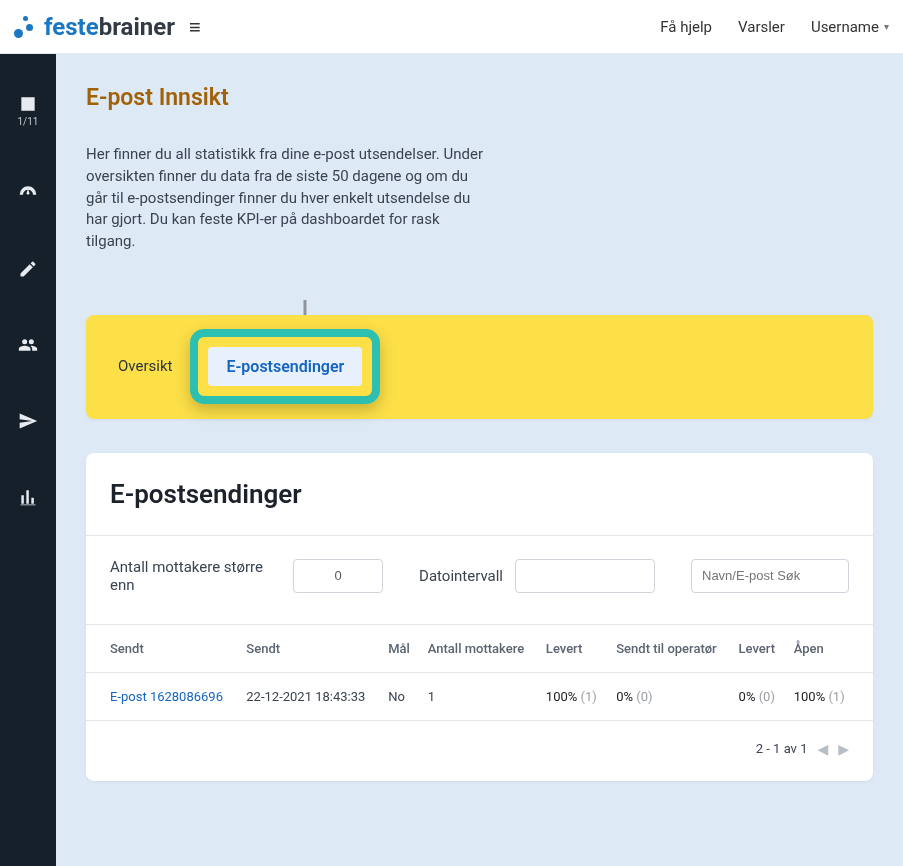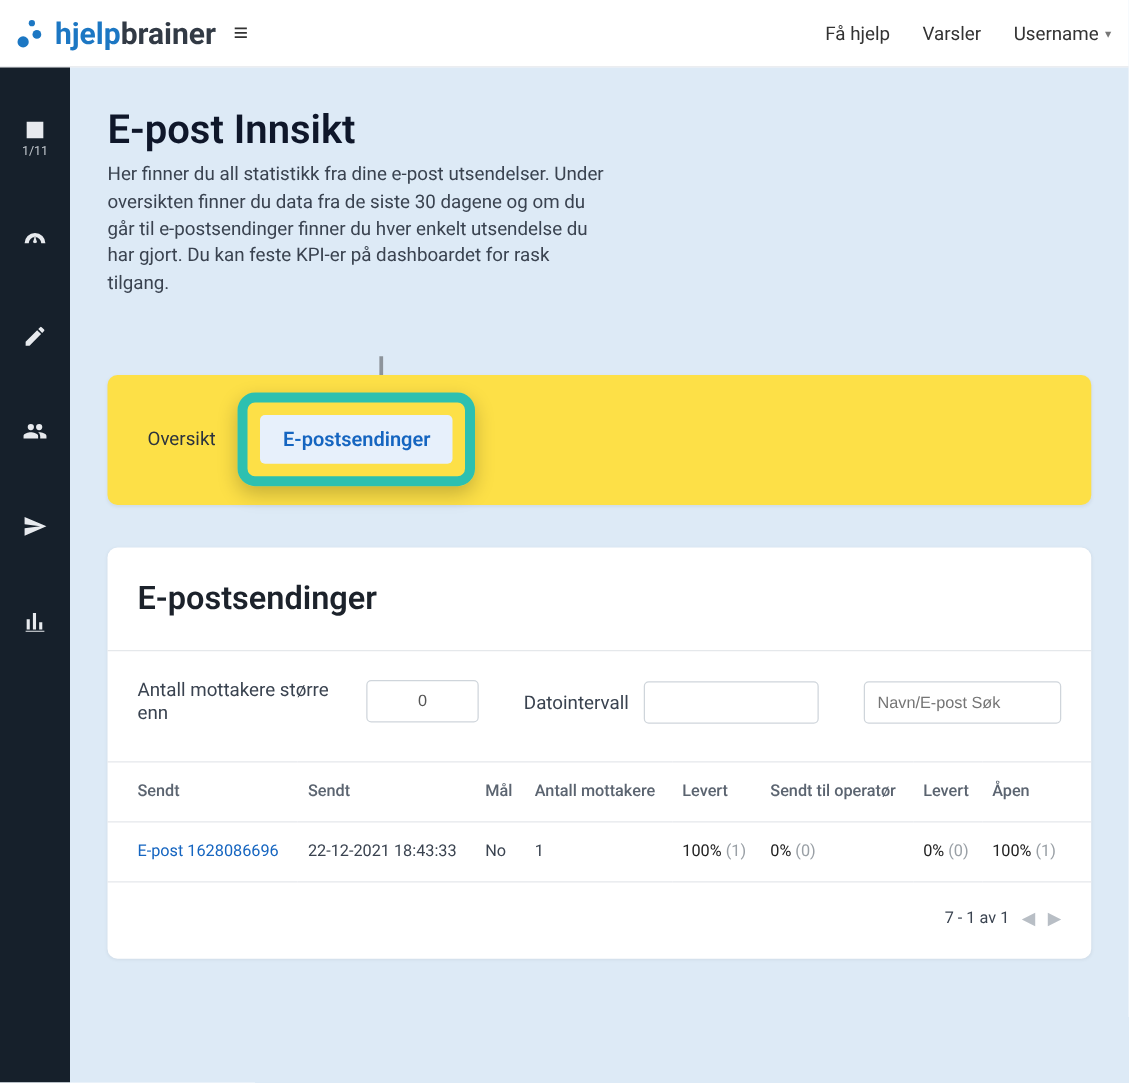--- a/index.html
+++ b/index.html
@@ -19,33 +19,33 @@
 .topbar-right .tr-item { cursor: pointer; }
 .user-menu { display: flex; align-items: center; gap: 3px; }
 .caret { margin-left: 2px; font-size: 10px; color: #777; }
 .layout { display: flex; }
 .sidebar { width: 56px; background: #16202b; min-height: 812px; padding-top: 40px; display: flex; flex-direction: column; align-items: center; gap: 56px; color: #ddd; }
 .sidebar .s-item { width: 56px; display: flex; flex-direction: column; align-items: center; gap: 2px; cursor: pointer; }
 .sidebar .s-label { font-size: 10px; color: #c0c6cc; }
 .sidebar svg { width: 20px; height: 20px; fill: #e7eaee; }
 .content { flex: 1; background: #ddeaf6; padding: 0; }
 .header-block { padding: 30px 30px 38px 30px; }
-.page-title { font-size: 32px; font-weight: 600; color: #0f172a; margin-bottom: 7px; }
+.page-title { font-size: 23px; font-weight: 600; color: #a16207; margin-bottom: 33px; }
 .page-desc { font-size: 15px; color: #3a4350; max-width: 400px; line-height: 1.45; }
 .arrow-callout { display: block; margin: 6px 0 -20px 233px; }
 .arrow-svg { width: 32px; height: 34px; }
 .tabs-card-wrap { padding: 0 30px 30px 30px; }
 .tabs-card { background: #fde047; border-radius: 8px; box-shadow: 0 1px 3px rgba(0,0,0,0.06); padding: 0; position: relative; }
 .tabs-row { display: flex; align-items: center; gap: 0; padding: 14px 14px; border-bottom: 1px solid transparent; }
 .tab { padding: 10px 18px; font-size: 15px; color: #2c333d; cursor: pointer; border-radius: 4px; }
 .tab-highlight-box { border: 8px solid #2dc0b0; border-radius: 14px; box-shadow: 0 6px 16px rgba(0,0,0,0.22); padding: 10px; display: inline-block; }
 .tab-active { background: #e7f0fb; color: #1565c0; font-weight: 600; border-radius: 4px; padding: 10px 18px; }
 .panel { background: #fff; border-radius: 8px; box-shadow: 0 1px 3px rgba(0,0,0,0.06); margin-top: 34px; }
 .panel-title { font-size: 26px; font-weight: 600; padding: 26px 24px 26px 24px; color: #1c222b; }
-.filter-row { display: flex; gap: 36px; align-items: flex-end; padding: 22px 24px 30px 24px; border-top: 1px solid #e5e8eb; }
+.filter-row { display: flex; gap: 36px; align-items: center; padding: 22px 24px 30px 24px; border-top: 1px solid #e5e8eb; }
 .filter-group { display: flex; align-items: center; gap: 12px; }
 .filter-label { font-size: 15px; color: #3a4350; }
 .input { border: 1px solid #cfd5db; border-radius: 4px; height: 34px; padding: 0 10px; font-size: 13px; color: #555; }
 .input-num { width: 90px; text-align: center; }
 .input-date { width: 140px; }
 .input-search { width: 158px; color: #888; }
 .table { width: 100%; border-collapse: collapse; }
 .table th, .table td { text-align: left; font-size: 13px; padding: 16px 8px; }
 .table thead th { color: #5b6470; font-weight: 500; border-top: 1px solid #e5e8eb; border-bottom: 1px solid #e5e8eb; }
 .table thead th:first-child, .table tbody td:first-child { padding-left: 24px; }
@@ -61,21 +61,21 @@
 <body>
 
 <div class="topbar">
   <div class="topbar-left">
     <span class="logo">
       <span class="logo-dots">
           <span class="d1"></span>
           <span class="d2"></span>
           <span class="d3"></span>
         </span>
-      <span><span class="logo-main">hjelp</span><span class="logo-brain">brainer</span></span>
+      <span><span class="logo-main">feste</span><span class="logo-brain">brainer</span></span>
     </span>
     <span class="burger">≡</span>
   </div>
   <div class="topbar-right">
     <span class="tr-item">Få hjelp</span>
     <span class="tr-item">Varsler</span>
     <span class="tr-item user-menu">
       <span>Username</span>
       <span class="caret">▾</span>
     </span>
@@ -113,21 +113,21 @@
     <div class="s-item">
       <svg viewBox="0 0 24 24">
           <path d="M4 20h3V10H4v10zm6 0h3V4h-3v16zm6 0h3v-7h-3v7zM3 21h18v1H3v-1z"></path>
         </svg>
     </div>
   </div>
 
   <div class="content">
     <div class="header-block">
       <h1 class="page-title">E-post Innsikt</h1>
-      <p class="page-desc">Her finner du all statistikk fra dine e-post utsendelser. Under oversikten finner du data fra de siste 30 dagene og om du går til e-postsendinger finner du hver enkelt utsendelse du har gjort. Du kan feste KPI-er på dashboardet for rask tilgang.</p>
+      <p class="page-desc">Her finner du all statistikk fra dine e-post utsendelser. Under oversikten finner du data fra de siste 50 dagene og om du går til e-postsendinger finner du hver enkelt utsendelse du har gjort. Du kan feste KPI-er på dashboardet for rask tilgang.</p>
     </div>
 
     <span class="arrow-callout">
       <svg class="arrow-svg" viewBox="0 0 32 34">
         <path d="M16 3 L16 22" stroke="#8d949b" stroke-width="3" fill="none"></path>
         <path d="M7 20 L16 32 L25 20 Z" fill="#ffffff" stroke="#8d949b" stroke-width="2"></path>
       </svg>
     </span>
 
     <div class="tabs-card-wrap">
@@ -178,20 +178,20 @@
               <td>1</td>
               <td><span class="bold">100%</span> <span class="muted">(1)</span></td>
               <td><span class="bold">0%</span> <span class="muted">(0)</span></td>
               <td><span class="bold">0%</span> <span class="muted">(0)</span></td>
               <td><span class="bold">100%</span> <span class="muted">(1)</span></td>
             </tr>
           </tbody>
         </table>
 
         <div class="pager">
-          <span>7 - 1 av 1</span>
+          <span>2 - 1 av 1</span>
           <span class="pg-btn">◀</span>
           <span class="pg-btn">▶</span>
         </div>
       </div>
     </div>
   </div>
 </div>
 
 </body></html>

